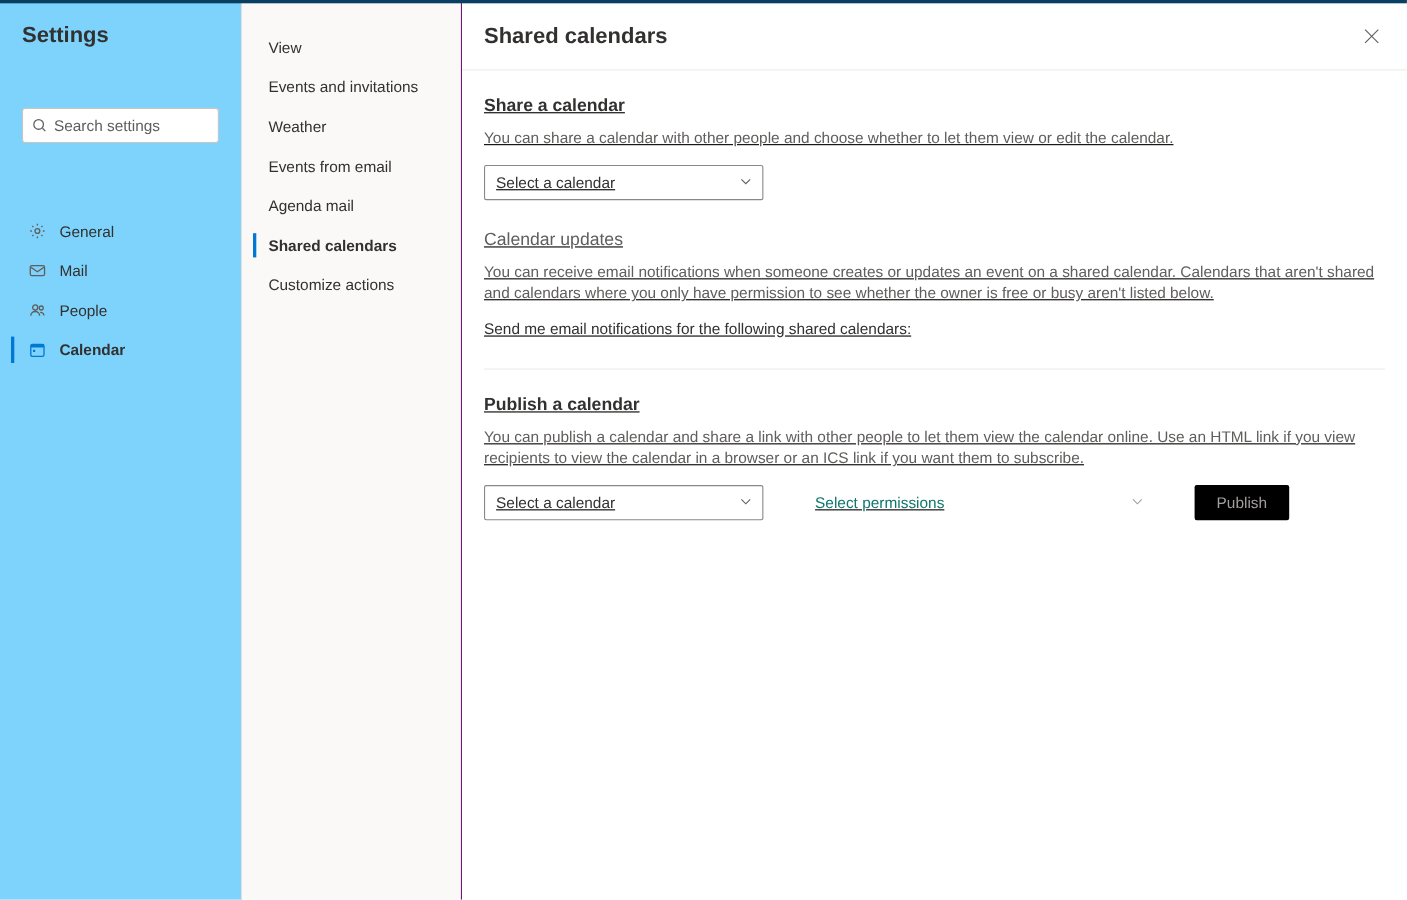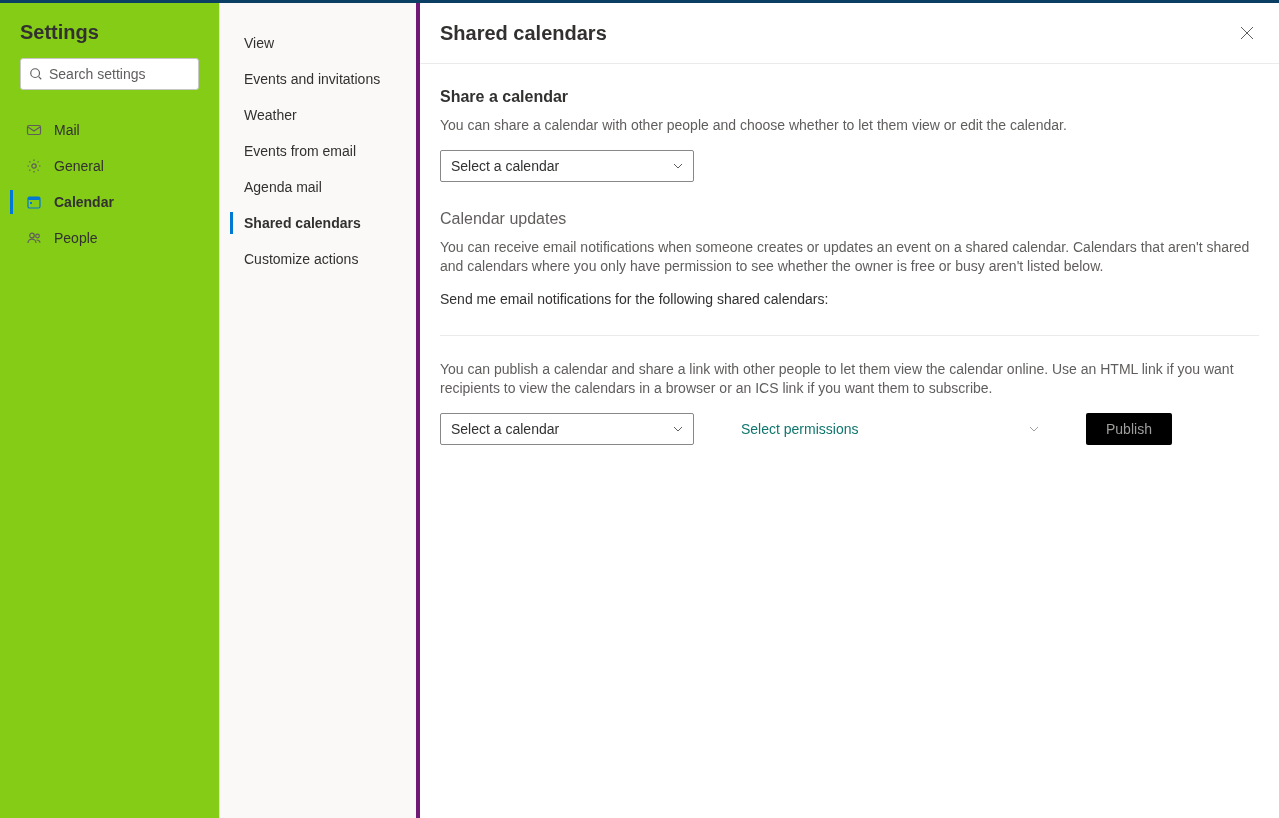--- a/index.html
+++ b/index.html
@@ -18,25 +18,26 @@
     .topbar {
       position: absolute;
       top: 0;
       left: 0;
       right: 0;
       height: 3px;
       background: #0a3e63;
     }
     .sidebar-primary {
       width: 220px;
-      background: #84cc16;
+      background: #7dd3fc;
       border-right: 1px solid #e1dfdd;
       padding-top: 3px;
       display: flex;
       flex-direction: column;
+      gap: 40px;
     }
     .sidebar-title {
       font-size: 20px;
       font-weight: 600;
       color: #323130;
       padding: 18px 20px 14px 20px;
     }
     .search-container {
       padding: 0 20px 14px 20px;
     }
@@ -99,21 +100,21 @@
       align-items: center;
       justify-content: center;
       color: #605e5c;
     }
     .nav-item.active .nav-icon {
       color: #0078d4;
     }
     .sidebar-secondary {
       width: 200px;
       background: #faf9f8;
-      border-right: 4px solid #701a75;
+      border-right: 1px solid #701a75;
       padding-top: 3px;
     }
     .subnav-list {
       list-style: none;
       padding: 22px 0 0 0;
     }
     .subnav-item {
       height: 36px;
       display: flex;
       align-items: center;
@@ -160,20 +161,21 @@
       display: flex;
       align-items: center;
       justify-content: center;
       cursor: pointer;
       color: #605e5c;
     }
     .content {
       padding: 24px 20px;
       flex: 1;
       overflow-y: auto;
+      text-decoration: underline;
     }
     .section {
       margin-bottom: 28px;
     }
     .section-title {
       font-size: 16px;
       font-weight: 600;
       color: #323130;
       margin-bottom: 10px;
     }
@@ -259,59 +261,59 @@
   <div class="search-container">
     <div class="search-box">
       <svg width="14" height="14" viewBox="0 0 16 16" fill="none" stroke="#605e5c" stroke-width="1.3">
         <circle cx="7" cy="7" r="5"></circle>
         <line x1="11" y1="11" x2="14" y2="14"></line>
       </svg>
       <input class="search-input" type="text" placeholder="Search settings" style="">
     </div>
   </div>
   <ul class="nav-list">
+    <li class="nav-item">
+      <span class="nav-icon">
+        <svg width="16" height="16" viewBox="0 0 16 16" fill="none" stroke="currentColor" stroke-width="1.2">
+          <circle cx="8" cy="8" r="2.2"></circle>
+          <path d="M8 1.5v1.5M8 13v1.5M3.4 3.4l1 1M11.6 11.6l1 1M1.5 8h1.5M13 8h1.5M3.4 12.6l1-1M11.6 4.4l1-1"></path>
+        </svg>
+      </span>
+      <span>General</span>
+    </li>
     <li class="nav-item">
       <span class="nav-icon">
         <svg width="16" height="16" viewBox="0 0 16 16" fill="none" stroke="currentColor" stroke-width="1.2">
           <rect x="1.5" y="3.5" width="13" height="9" rx="1.5"></rect>
           <path d="M2 5l6 4 6-4"></path>
         </svg>
       </span>
       <span>Mail</span>
     </li>
     <li class="nav-item">
       <span class="nav-icon">
         <svg width="16" height="16" viewBox="0 0 16 16" fill="none" stroke="currentColor" stroke-width="1.2">
-          <circle cx="8" cy="8" r="2.2"></circle>
-          <path d="M8 1.5v1.5M8 13v1.5M3.4 3.4l1 1M11.6 11.6l1 1M1.5 8h1.5M13 8h1.5M3.4 12.6l1-1M11.6 4.4l1-1"></path>
+          <circle cx="6" cy="5.5" r="2.3"></circle>
+          <path d="M2 13c0-2.2 1.8-3.8 4-3.8s4 1.6 4 3.8"></path>
+          <circle cx="11.5" cy="6" r="1.8"></circle>
+          <path d="M10.5 10c1.8 0 3.3 1.2 3.5 2.8"></path>
         </svg>
       </span>
-      <span>General</span>
+      <span>People</span>
     </li>
     <li class="nav-item active">
       <span class="nav-icon">
         <svg width="16" height="16" viewBox="0 0 16 16" fill="currentColor">
           <rect x="2" y="3" width="12" height="11" rx="1.5" fill="none" stroke="currentColor" stroke-width="1.2"></rect>
           <rect x="2" y="3" width="12" height="3" rx="1"></rect>
           <rect x="4" y="8" width="2" height="2"></rect>
         </svg>
       </span>
       <span>Calendar</span>
     </li>
-    <li class="nav-item">
-      <span class="nav-icon">
-        <svg width="16" height="16" viewBox="0 0 16 16" fill="none" stroke="currentColor" stroke-width="1.2">
-          <circle cx="6" cy="5.5" r="2.3"></circle>
-          <path d="M2 13c0-2.2 1.8-3.8 4-3.8s4 1.6 4 3.8"></path>
-          <circle cx="11.5" cy="6" r="1.8"></circle>
-          <path d="M10.5 10c1.8 0 3.3 1.2 3.5 2.8"></path>
-        </svg>
-      </span>
-      <span>People</span>
-    </li>
   </ul>
 </div>
 
 <div class="sidebar-secondary">
   <ul class="subnav-list">
     <li class="subnav-item">
         <span>View</span>
       </li>
     <li class="subnav-item">
         <span>Events and invitations</span>
@@ -361,21 +363,22 @@
 
     <div class="section">
       <div class="section-title muted">Calendar updates</div>
       <div class="section-desc">You can receive email notifications when someone creates or updates an event on a shared calendar. Calendars that aren't shared and calendars where you only have permission to see whether the owner is free or busy aren't listed below.</div>
       <div class="section-text">Send me email notifications for the following shared calendars:</div>
     </div>
 
     <hr class="divider">
 
     <div class="section">
-      <div class="section-desc">You can publish a calendar and share a link with other people to let them view the calendar online. Use an HTML link if you want recipients to view the calendars in a browser or an ICS link if you want them to subscribe.</div>
+      <div class="section-title">Publish a calendar</div>
+      <div class="section-desc">You can publish a calendar and share a link with other people to let them view the calendar online. Use an HTML link if you view recipients to view the calendar in a browser or an ICS link if you want them to subscribe.</div>
       <div class="publish-row">
         <div class="dropdown">
           <span class="dropdown-label">Select a calendar</span>
           <span class="dropdown-chevron">
             <svg width="10" height="10" viewBox="0 0 10 10" fill="none" stroke="currentColor" stroke-width="1">
                 <path d="M1 3l4 4 4-4"></path>
               </svg>
           </span>
         </div>
         <div class="dropdown disabled">

